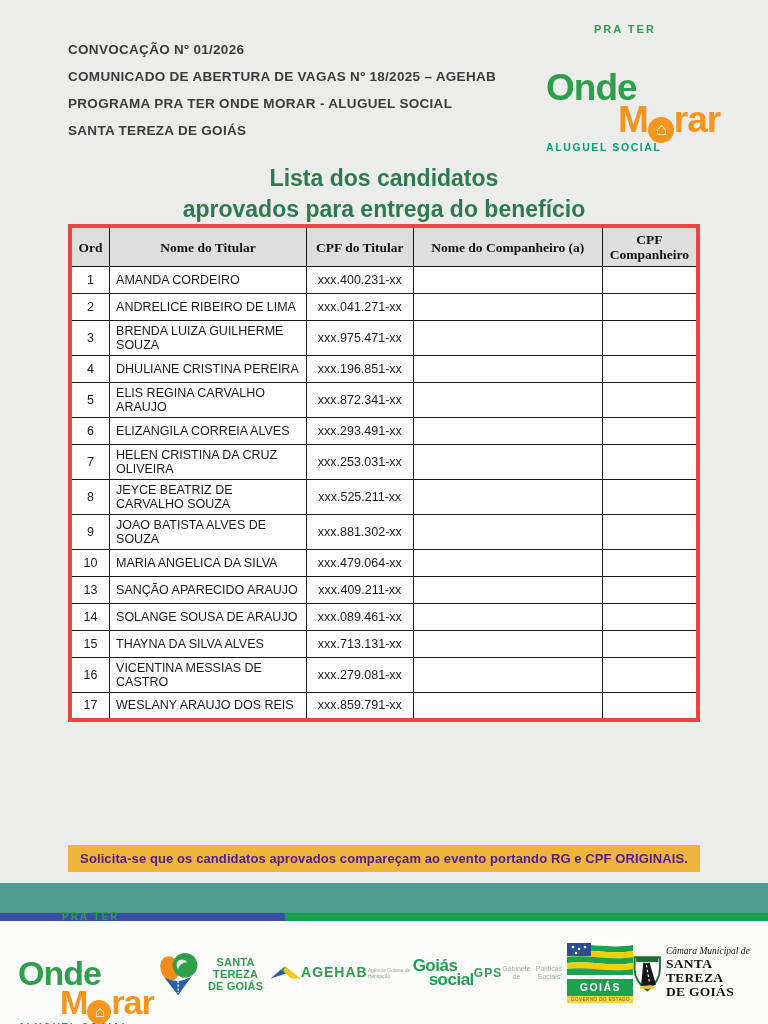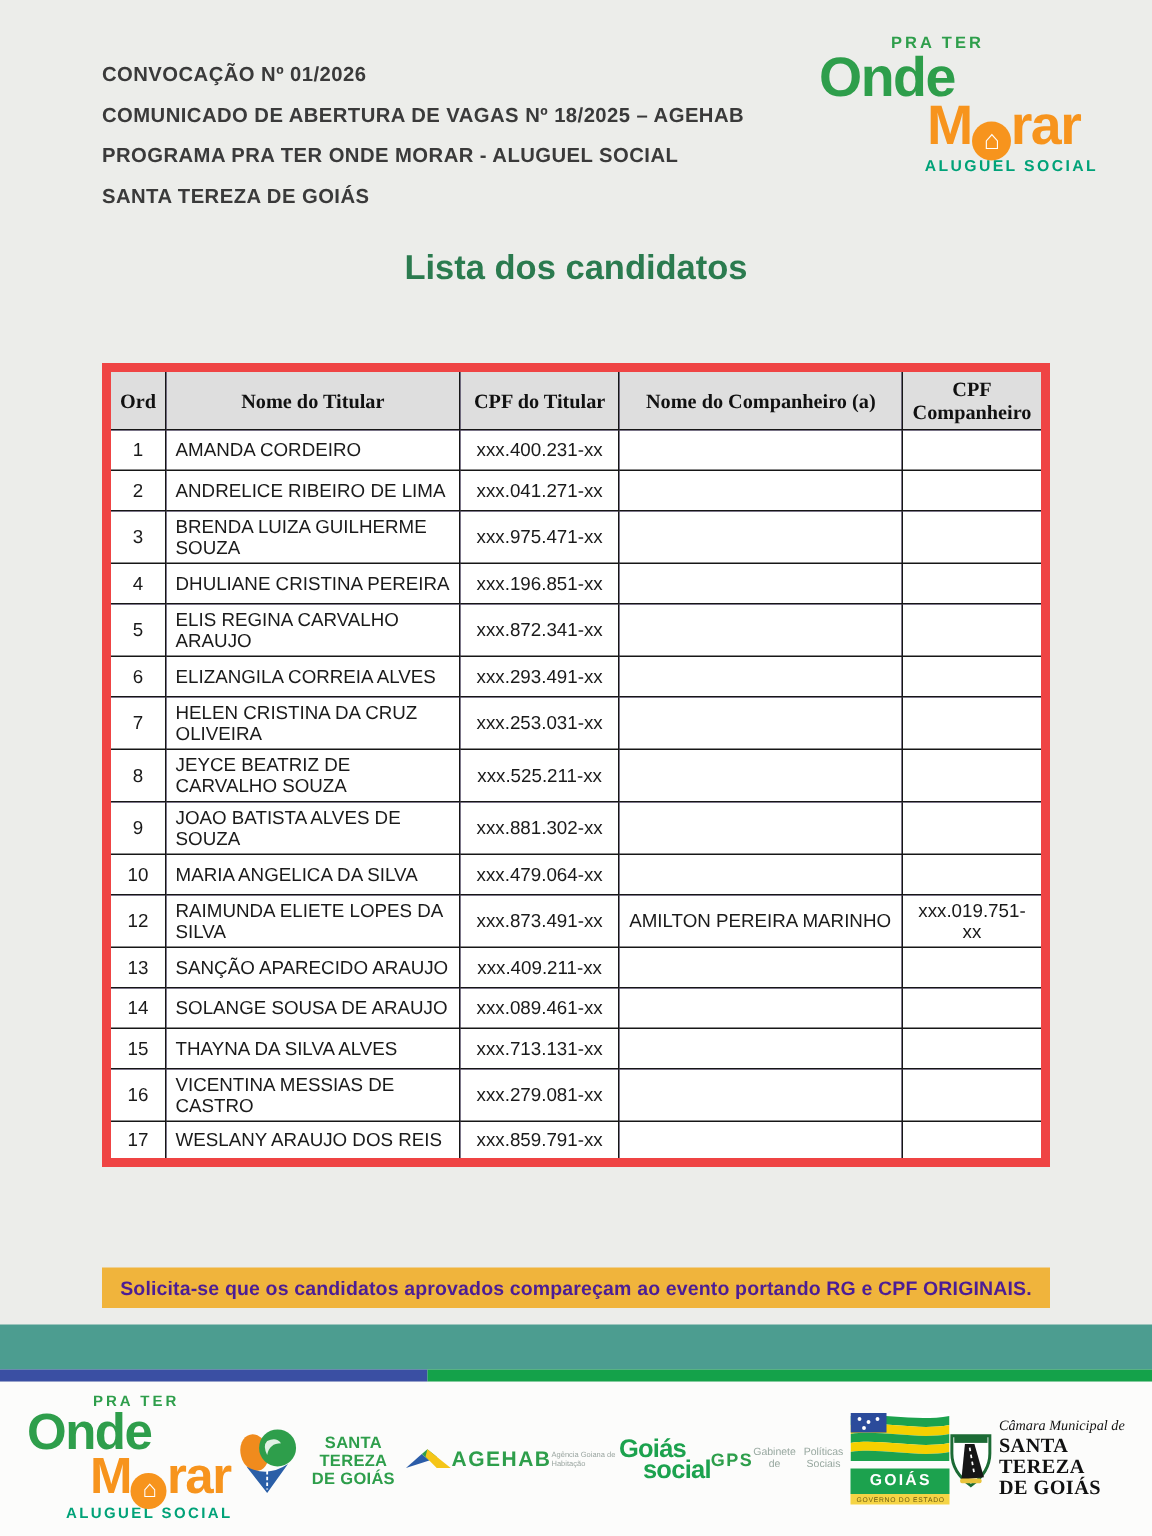--- a/index.html
+++ b/index.html
@@ -12,47 +12,47 @@
   
   .doc-header { position:absolute; left:68px; top:36px; }
   .doc-header .hline {
     font-size:13.5px; font-weight:700; color:#3a3a3a;
     line-height:27px; letter-spacing:0.3px;
   }
 
   
   .brand { line-height:1; }
   .brand .pra-ter   { color:#2E9E4B; font-weight:800; font-size:11px; letter-spacing:2px; }
-  .brand .onde      { color:#2E9E4B; font-weight:800; letter-spacing:-1px; }
+  .brand .onde      { color:#2E9E4B; font-weight:800; letter-spacing:-1px;margin-top:36px; }
   .brand .morar     { color:#F7941D; font-weight:800; letter-spacing:-1px; }
-  .brand .aluguel   { color:#00A278; font-weight:800; font-size:10.5px; letter-spacing:1.6px; text-align:right; }
+  .brand .aluguel   { color:#00A278; font-weight:800; font-size:10.5px; letter-spacing:1.6px; }
   .brand .house-o {
     display:inline-flex; align-items:center; justify-content:center;
     background:#F7941D; border-radius:50%; color:#fff;
     vertical-align:baseline;
   }
   .brand-top { position:absolute; top:24px; right:36px; width:186px; }
   .brand-top .pra-ter { margin-left:48px; }
   .brand-top .onde    { font-size:37px; line-height:33px; }
   .brand-top .morar   { font-size:37px; line-height:31px; margin-left:72px; }
   .brand-top .house-o { width:26px; height:26px; font-size:18px; transform:translateY(3px); }
   .brand-top .aluguel { margin-top:2px; }
 
   
   .title {
     position:absolute; top:163px; left:0; width:100%;
     text-align:center; color:#2B7B4F; font-size:23px; font-weight:800; line-height:31px;
   }
 
   
   table.cand {
-    position:absolute; left:68px; top:242px; width:632px;
-    border-collapse:collapse; background:#8b5cf6;
+    position:absolute; left:68px; top:224px; width:632px;
+    border-collapse:collapse; background:#0f172a;
     font-size:12.5px; color:#1a1a1a;
-    border:6px solid #ef4444;
+    border:4px solid #ef4444;
   }
   table.cand th {
     font-family:"Liberation Serif", serif; font-size:13.5px; font-weight:700;
     background:#DEDEDE; border:1px solid #161616; padding:4px 3px; height:38px;
     text-align:center; line-height:15px; color:#111;
   }
   table.cand td {
     border:1px solid #161616; padding:3px 6px; height:27px; line-height:14px;
     background:#fff;
   }
@@ -130,20 +130,21 @@
 
   <div class="brand brand-top">
     <div class="pra-ter">PRA TER</div>
     <div class="onde">Onde</div>
     <div class="morar"><span>M</span><span class="house-o">⌂</span><span>rar</span></div>
     <div class="aluguel">ALUGUEL SOCIAL</div>
   </div>
 
   <div class="title">
     <div>Lista dos candidatos</div>
+    <div>aprovados para entrega do benefício</div>
   </div>
 
   <table class="cand">
     <thead>
       <tr>
         <th class="col-ord">Ord</th>
         <th class="col-nome">Nome do Titular</th>
         <th class="col-cpf">CPF do Titular</th>
         <th class="col-comp">Nome do Companheiro (a)</th>
         <th class="col-cpfc">CPF Companheiro</th>
@@ -224,27 +225,20 @@
 
     <tr>
       <td class="col-ord">10</td>
       <td class="col-nome">MARIA ANGELICA DA SILVA</td>
       <td class="col-cpf">xxx.479.064-xx</td>
       <td class="col-comp"></td>
       <td class="col-cpfc"></td>
     </tr>
 
 
-    <tr>
-      <td class="col-ord">12</td>
-      <td class="col-nome">RAIMUNDA ELIETE LOPES DA SILVA</td>
-      <td class="col-cpf">xxx.873.491-xx</td>
-      <td class="col-comp">AMILTON PEREIRA MARINHO</td>
-      <td class="col-cpfc">xxx.019.751-xx</td>
-    </tr>
 
     <tr>
       <td class="col-ord">13</td>
       <td class="col-nome">SANÇÃO APARECIDO ARAUJO</td>
       <td class="col-cpf">xxx.409.211-xx</td>
       <td class="col-comp"></td>
       <td class="col-cpfc"></td>
     </tr>
 
     <tr>

